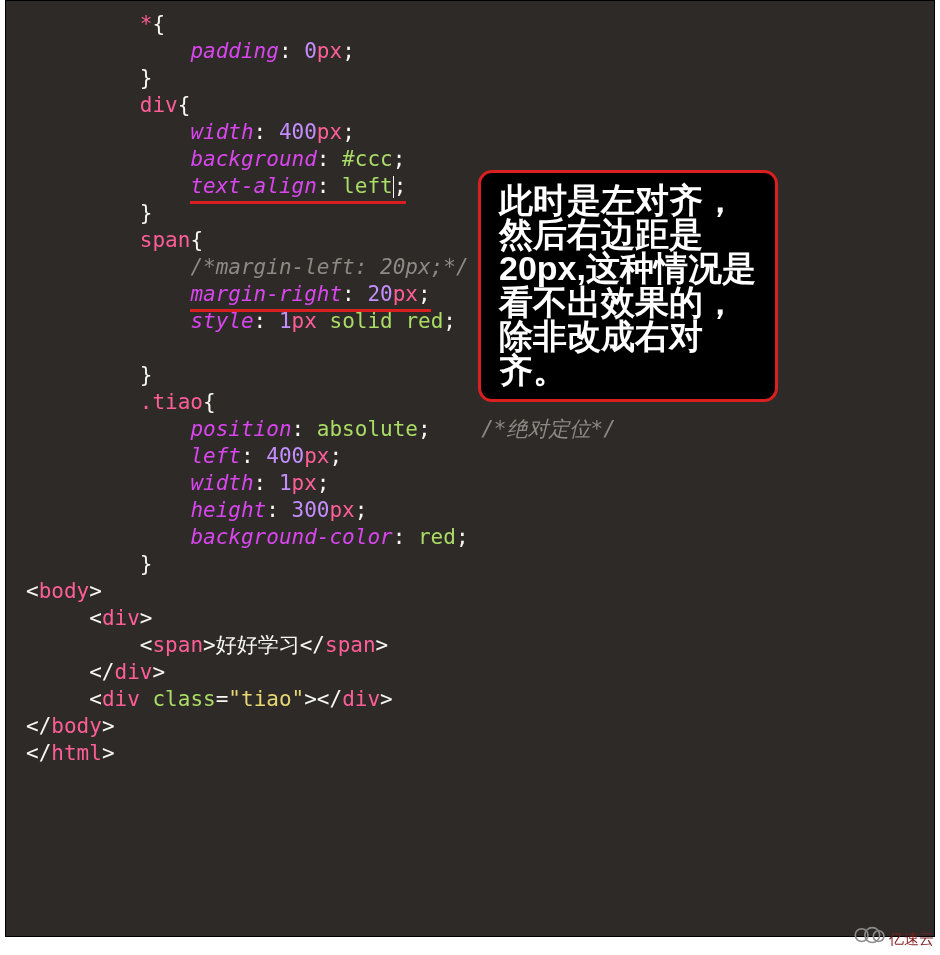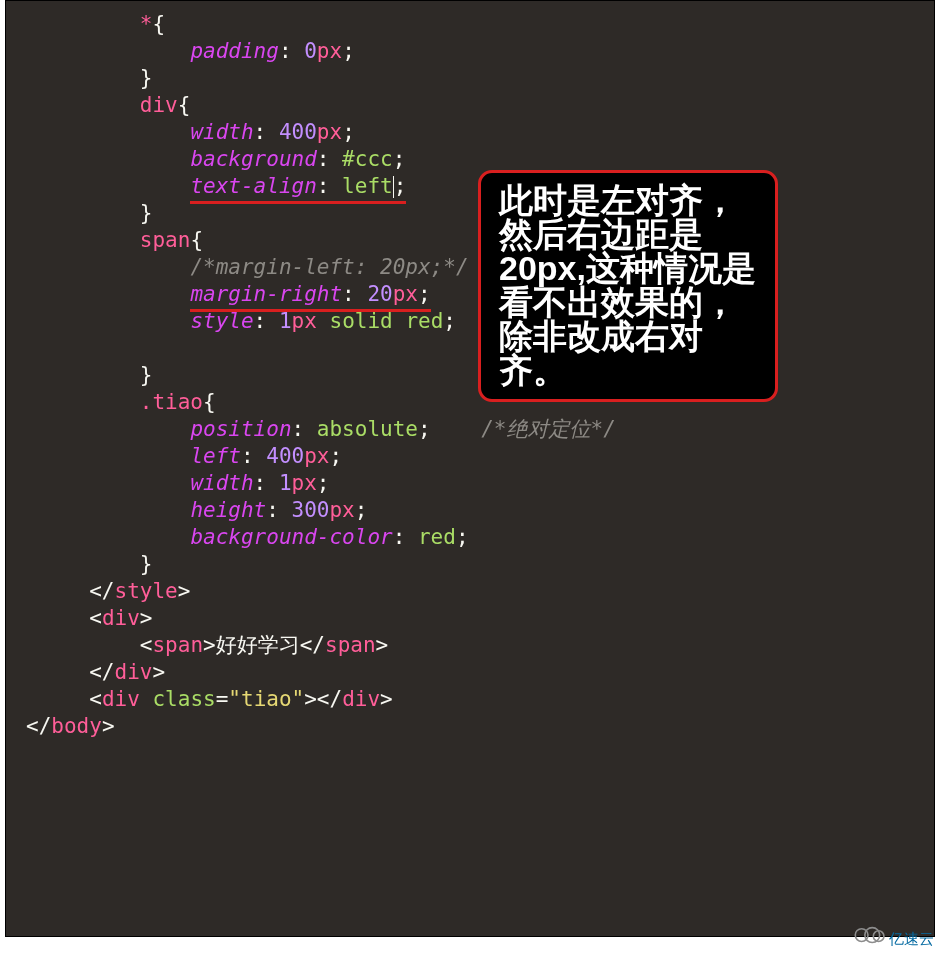--- a/index.html
+++ b/index.html
@@ -53,21 +53,21 @@
     font-weight: bold;
     padding: 10px 18px 12px 18px;
   }
   .watermark {
     position: absolute;
     right: 6px;
     bottom: 3px;
     display: flex;
     align-items: center;
     gap: 4px;
-    color: #0369a1;
+    color: #7f1d1d;
     font-family: -apple-system, "Microsoft YaHei", sans-serif;
     font-size: 15px;
   }
   .watermark svg { width: 34px; height: 20px; }
   .cursor { display:inline-block; border-left:1px solid #f8f8f2; height:22px; vertical-align:middle; }
 </style>
 </head>
 <body>
 
 <div class="editor">
@@ -90,34 +90,35 @@
 <div class="line">         <span class="punc">}</span></div>
 
 <div class="line">         <span class="sel">.tiao</span><span class="punc">{</span></div>
 <div class="line">             <span class="prop">position</span><span class="punc">: </span><span class="val">absolute</span><span class="punc">;    </span><span class="cmt">/*绝对定位*/</span></div>
 <div class="line">             <span class="prop">left</span><span class="punc">: </span><span class="num">400</span><span class="unit">px</span><span class="punc">;</span></div>
 <div class="line">             <span class="prop">width</span><span class="punc">: </span><span class="num">1</span><span class="unit">px</span><span class="punc">;</span></div>
 <div class="line">             <span class="prop">height</span><span class="punc">: </span><span class="num">300</span><span class="unit">px</span><span class="punc">;</span></div>
 <div class="line">             <span class="prop">background-color</span><span class="punc">: </span><span class="val">red</span><span class="punc">;</span></div>
 <div class="line">         <span class="punc">}</span></div>
 
-<div class="line">     <span class="punc">&lt;/</span><span class="sel">style</span><span class="punc">&gt;</span></div>
 
 
+<div class="line"><span class="punc">&lt;</span><span class="sel">body</span><span class="punc">&gt;</span></div>
 
 <div class="line">     <span class="punc">&lt;</span><span class="sel">div</span><span class="punc">&gt;</span></div>
 
 <div class="line">         <span class="punc">&lt;</span><span class="sel">span</span><span class="punc">&gt;</span><span class="punc">好好学习</span><span class="punc">&lt;/</span><span class="sel">span</span><span class="punc">&gt;</span></div>
 
 <div class="line">     <span class="punc">&lt;/</span><span class="sel">div</span><span class="punc">&gt;</span></div>
 
 <div class="line">     <span class="punc">&lt;</span><span class="sel">div</span><span class="punc"> </span><span class="attr">class</span><span class="punc">=</span><span class="str">"tiao"</span><span class="punc">&gt;</span><span class="punc">&lt;/</span><span class="sel">div</span><span class="punc">&gt;</span></div>
 
 <div class="line"><span class="punc">&lt;/</span><span class="sel">body</span><span class="punc">&gt;</span></div>
 
+<div class="line"><span class="punc">&lt;/</span><span class="sel">html</span><span class="punc">&gt;</span></div>
 
 </div>
 
 <div class="annotation-box">
   <span>此时是左对齐，然后右边距是20px,这种情况是看不出效果的，除非改成右对齐。</span>
 </div>
 
 <div class="watermark">
   <span>
     <svg viewBox="0 0 64 36">

